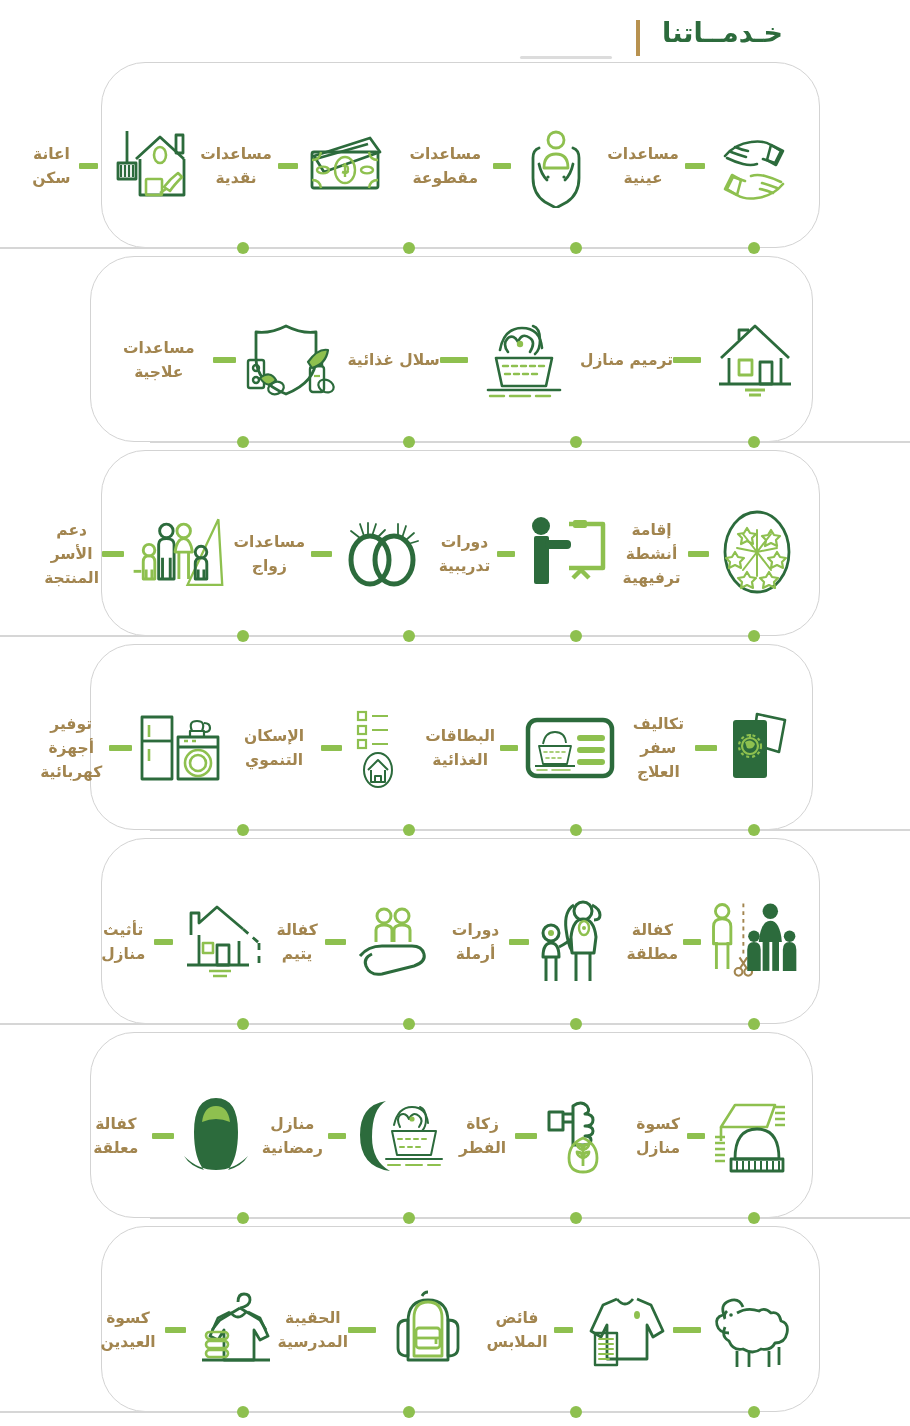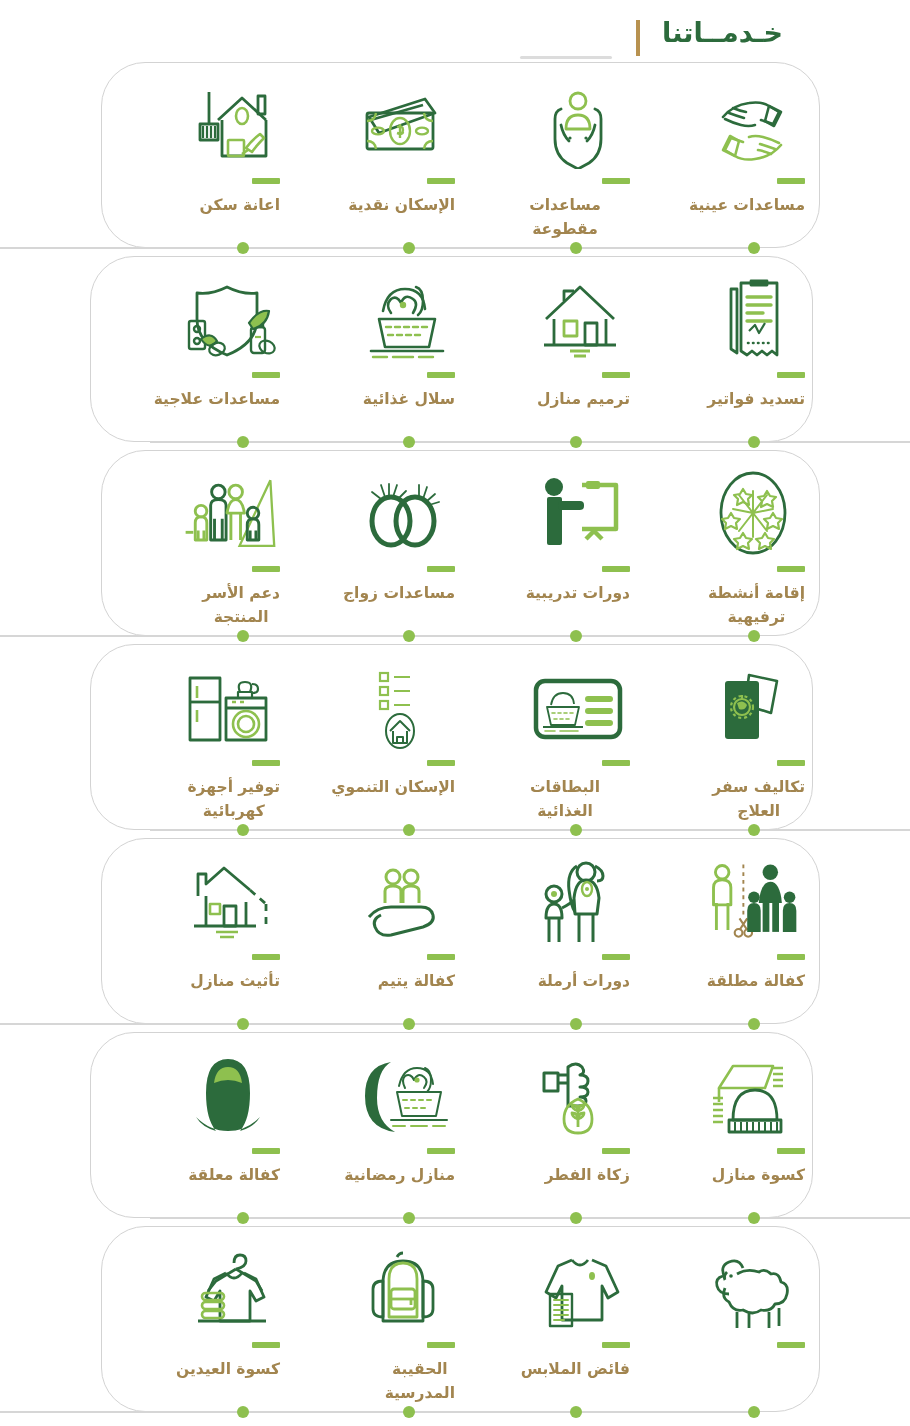--- a/index.html
+++ b/index.html
@@ -111,22 +111,22 @@
     top: 0; left: 0; right: 0;
     height: 186px;
     display: flex;
     flex-direction: row;
     padding: 0 105px;
   }
   .cell {
     flex: 1 1 0;
     position: relative;
     display: flex;
-    flex-direction: column;
-    align-items: flex-start;
+    flex-direction: row;
+    align-items: center;
     justify-content: flex-start;
     padding-top: 22px;
   }
   .icon-wrap {
     width: 104px;
     height: 86px;
     display: flex;
     align-items: center;
     justify-content: center;
   }
@@ -218,21 +218,21 @@
   <g fill="none" stroke="#8ec04f" stroke-width="2.4">
     <ellipse cx="47" cy="40" rx="10" ry="13"></ellipse>
     <path d="M47 33 v14 M44 36 q6 -2 6 3 t-6 3 q6 2 6 -1"></path>
     <ellipse cx="25" cy="40" rx="6" ry="3.4"></ellipse>
     <ellipse cx="69" cy="40" rx="6" ry="3.4"></ellipse>
     <path d="M14 30 q8 0 9 -8 M80 30 q-8 0 -9 -8 M14 50 q8 0 9 8 M80 50 q-8 0 -9 8"></path>
   </g>
 </svg>
             </div>
             <div class="dash"></div>
-            <div class="label">الإسكان نقدية</div>
+            <div class="label">مساعدات نقدية</div>
           </div>
           <div class="cell">
             <div class="icon-wrap">
               <svg width="96" height="82" viewBox="0 0 96 82">
   <g fill="none" stroke="#2c6b3c" stroke-width="2.8" stroke-linejoin="round">
     <path d="M38 34 L62 12 L86 34"></path>
     <path d="M42 34 v36 h44 V34"></path>
     <rect x="78" y="10" width="7" height="18"></rect>
     <rect x="20" y="38" width="18" height="16"></rect>
     <path d="M29 6 v32"></path>
@@ -256,40 +256,20 @@
           <div class="line"></div>
           <div class="dot" style="left: 237px;"></div>
           <div class="dot" style="left: 403px;"></div>
           <div class="dot" style="left: 570px;"></div>
           <div class="dot" style="left: 748px;"></div>
         </div>
       </div>
       <div class="row align-left">
         <div class="panel"></div>
         <div class="cells">
-          <div class="cell">
-            <div class="icon-wrap">
-              <svg width="80" height="92" viewBox="0 0 80 92">
-  <g fill="none" stroke="#2c6b3c" stroke-width="2.8" stroke-linejoin="round">
-    <path d="M18 14 h6 v64 l-6 -4z"></path>
-    <path d="M28 8 h36 v72 l-5 -4 -5 4 -5 -4 -5 4 -5 -4 -5 4 -6 -4z"></path>
-    <path d="M38 6 h16 v4 h-16z"></path>
-  </g>
-  <g stroke="#8ec04f" stroke-width="3.4" stroke-linecap="round">
-    <path d="M34 22 h24 M34 30 h24 M34 38 h16 M34 46 h24"></path>
-  </g>
-  <path d="M36 56 l6 -6 4 8 6 -10" fill="none" stroke="#2c6b3c" stroke-width="2.2" stroke-linejoin="round"></path>
-  <g stroke="#2c6b3c" stroke-width="2.6" stroke-linecap="round">
-    <path d="M35 68 h.5 M40 68 h.5 M45 68 h.5 M50 68 h.5 M55 68 h.5"></path>
-  </g>
-</svg>
-            </div>
-            <div class="dash"></div>
-            <div class="label">تسديد فواتير</div>
-          </div>
           <div class="cell">
             <div class="icon-wrap">
               <svg width="96" height="84" viewBox="0 0 96 84">
   <g fill="none" stroke="#2c6b3c" stroke-width="2.8" stroke-linejoin="round">
     <path d="M16 40 L50 8 L84 40"></path>
     <path d="M34 22 v-10 h10"></path>
     <path d="M24 40 v26 M76 40 v26"></path>
     <path d="M14 66 h72"></path>
     <rect x="55" y="44" width="12" height="22"></rect>
   </g>

